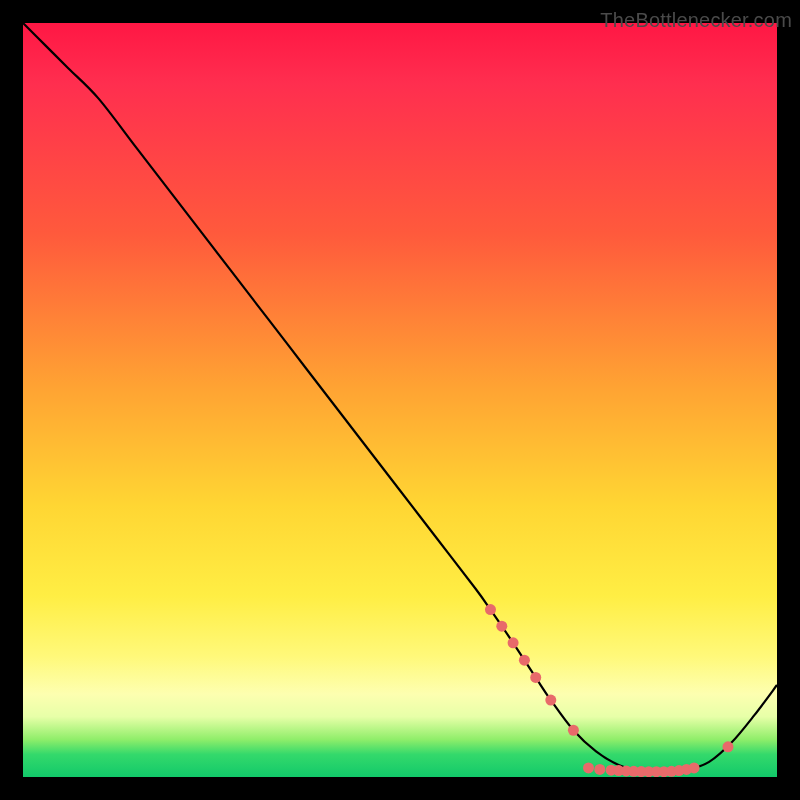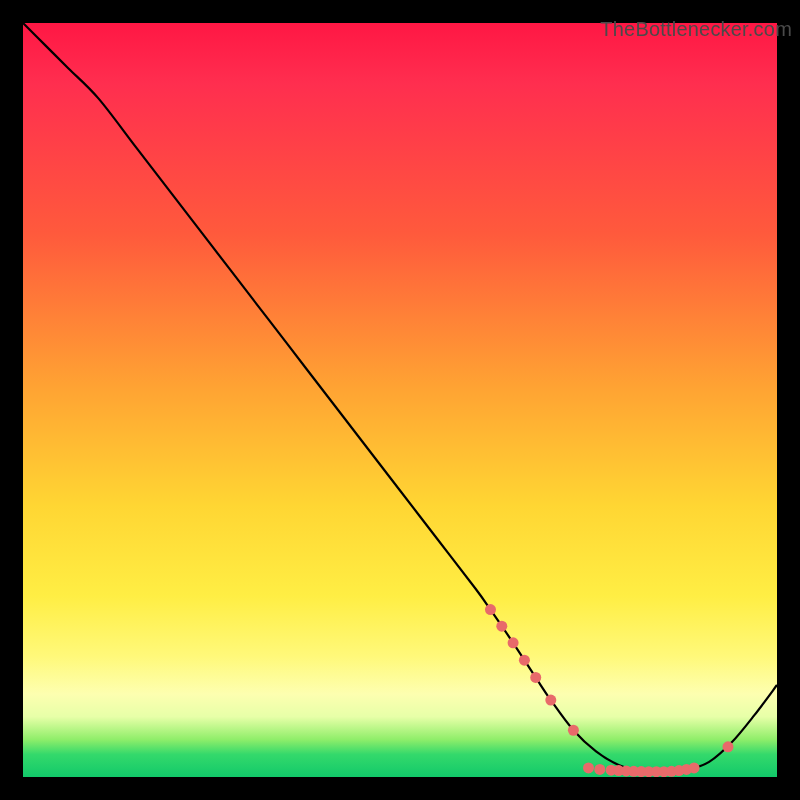--- a/index.html
+++ b/index.html
@@ -43,21 +43,21 @@
   .curve {
     position: absolute;
     left: 0;
     top: 0;
     width: 754px;
     height: 754px;
     pointer-events: none;
   }
   .watermark {
     position: absolute;
-    top: 18px;
+    top: 9px;
     right: 8px;
     color: #4a4a4a;
     font-size: 20px;
     font-weight: 400;
     letter-spacing: 0.2px;
     user-select: none;
   }
 </style>
 </head>
 <body>

